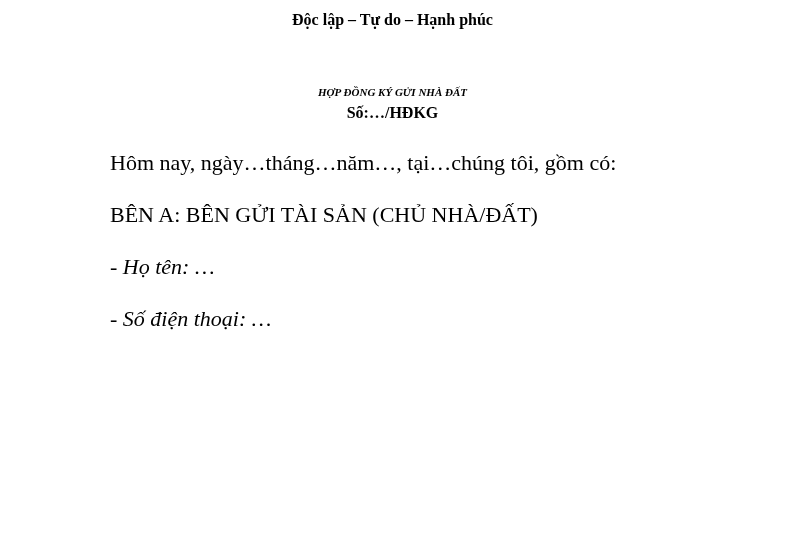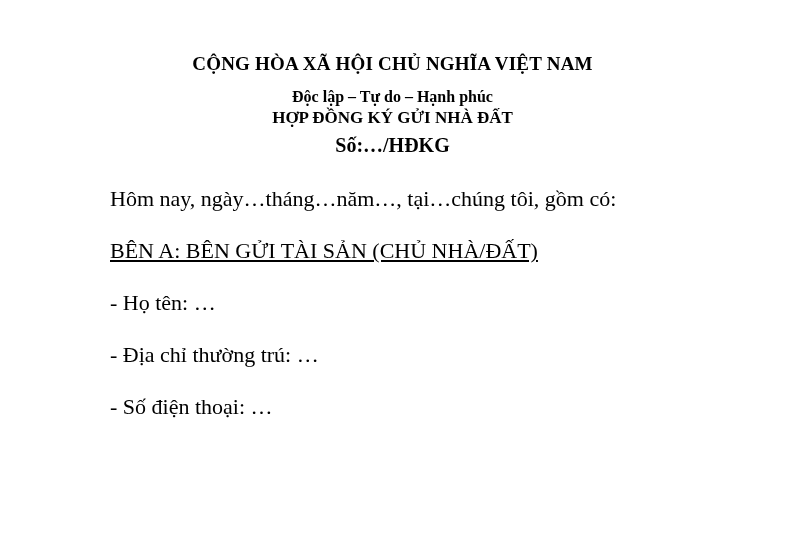--- a/index.html
+++ b/index.html
@@ -31,70 +31,70 @@
     margin-top: 52px;
     line-height: 1.3;
   }
   .motto {
     font-size: 16px;
     font-weight: bold;
     margin-top: 10px;
     line-height: 1.3;
   }
   .contract-title {
-    font-size: 17px;
+    font-size: 11px;
     font-weight: bold;
+    margin-top: 54px;
     line-height: 1.35;
+    font-style: italic;
   }
   .contract-number {
-    font-size: 20px;
+    font-size: 16px;
     font-weight: bold;
     margin-top: 2px;
     line-height: 1.35;
   }
   .body-block {
     margin-top: 24px;
     text-align: left;
   }
   .para {
     font-size: 22px;
     line-height: 1.45;
     margin: 0 0 20px 0;
     white-space: pre-wrap;
   }
   .para.section {
-    text-decoration: underline;
   }
   .para.item {
     margin-bottom: 20px;
+    font-style: italic;
   }
   .para:last-child {
     margin-bottom: 0;
   }
 </style>
 </head>
 <body>
 
 <div class="page">
 
   <div class="doc-header">
-    <div class="nation-title">CỘNG HÒA XÃ HỘI CHỦ NGHĨA VIỆT NAM</div>
     <div class="motto">Độc lập – Tự do – Hạnh phúc</div>
     <div class="contract-title">HỢP ĐỒNG KÝ GỬI NHÀ ĐẤT</div>
     <div class="contract-number">Số:…/HĐKG</div>
   </div>
 
   <div class="body-block">
     <p class="para">Hôm nay, ngày…tháng…năm…, tại…chúng tôi, gồm có:</p>
 
     <p class="para section">BÊN A: BÊN GỬI TÀI SẢN (CHỦ NHÀ/ĐẤT)</p>
 
     <p class="para item">- Họ tên: …</p>
 
 
 
-    <p class="para item">- Địa chỉ thường trú: …</p>
 
     <p class="para item">- Số điện thoại: …</p>
 
   </div>
 
 </div>
 
 </body></html>

